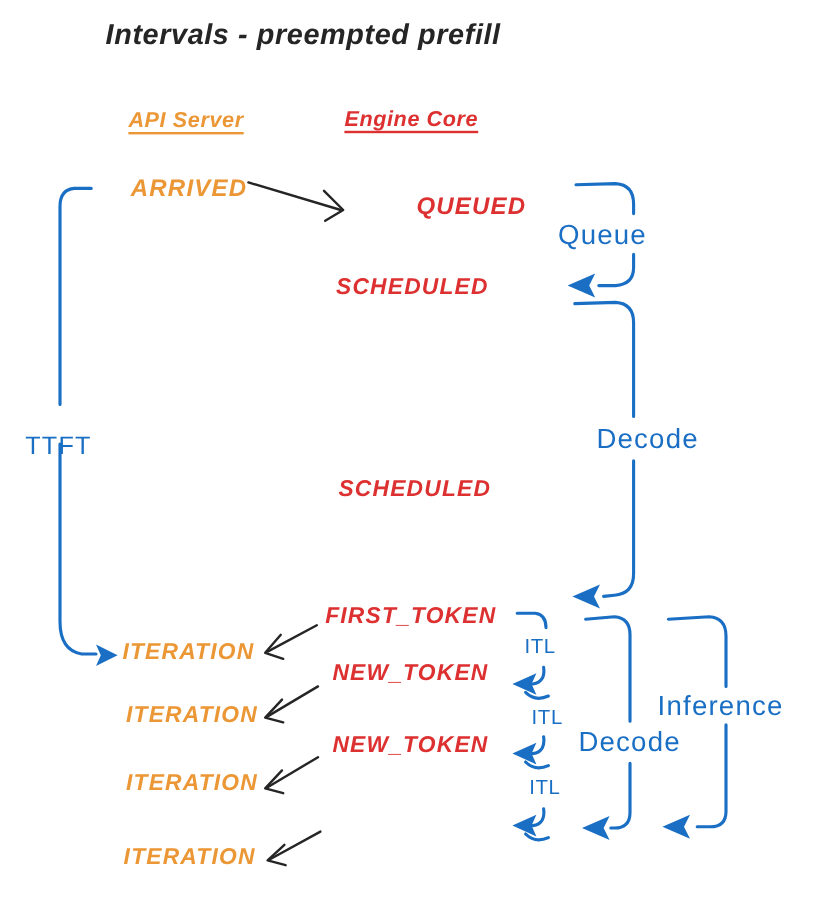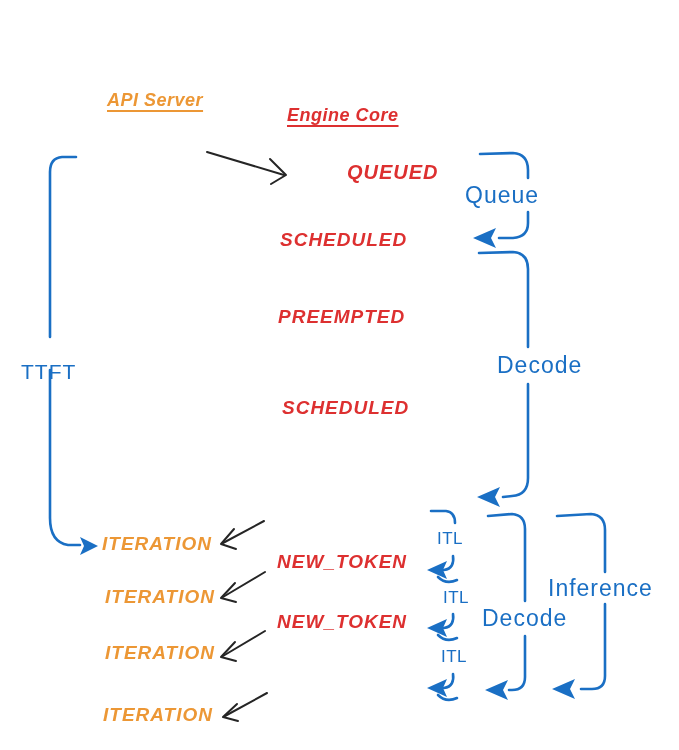--- a/index.html
+++ b/index.html
@@ -99,33 +99,35 @@
     <g>
       <path class="kstroke" d="M 265 631 L 223 656"></path>
       <path class="kstroke" d="M 235 642 L 221 657 L 236 661"></path>
     </g>
     <g>
       <path class="kstroke" d="M 267 693 L 225 716"></path>
       <path class="kstroke" d="M 237 704 L 223 717 L 238 721"></path>
     </g>
   </svg>
 
+  <div class="txt title" style="left:88px; top:17px;">Intervals - preempted prefill</div>
 
   <div class="txt hdr orange" style="left:107px; top:91px;">API Server</div>
-  <div class="txt hdr red" style="left:287px; top:90px;margin-top:16px;">Engine Core</div>
+  <div class="txt hdr red" style="left:287px; top:90px;">Engine Core</div>
 
+  <div class="txt hand orange state-lg" style="left:109px; top:146px;">ARRIVED</div>
   <div class="txt hand orange state" style="left:102px; top:534px;">ITERATION</div>
   <div class="txt hand orange state" style="left:105px; top:587px;">ITERATION</div>
   <div class="txt hand orange state" style="left:105px; top:643px;">ITERATION</div>
   <div class="txt hand orange state" style="left:103px; top:705px;">ITERATION</div>
 
   <div class="txt hand red state-lg" style="left:299px; top:161px;margin-left:48px;">QUEUED</div>
   <div class="txt hand red state" style="left:280px; top:230px;">SCHEDULED</div>
-  <div class="txt hand red state" style="left:278px; top:307px;">PREEMPTED</div>
   <div class="txt hand red state" style="left:282px; top:398px;">SCHEDULED</div>
+  <div class="txt hand red state" style="left:271px; top:504px;">FIRST_TOKEN</div>
   <div class="txt hand red state" style="left:277px; top:552px;">NEW_TOKEN</div>
   <div class="txt hand red state" style="left:277px; top:612px;">NEW_TOKEN</div>
 
   <div class="txt blue ivl" style="left:21px; top:360px; font-size:21px;">TTFT</div>
   <div class="txt blue ivl" style="left:465px; top:183px;">Queue</div>
   <div class="txt blue ivl" style="left:497px; top:353px;">Decode</div>
   <div class="txt blue ivl" style="left:548px; top:576px;">Inference</div>
   <div class="txt blue ivl" style="left:482px; top:606px;">Decode</div>
   <div class="txt blue ivl-sm" style="left:437px; top:530px;">ITL</div>
   <div class="txt blue ivl-sm" style="left:443px; top:589px;">ITL</div>

